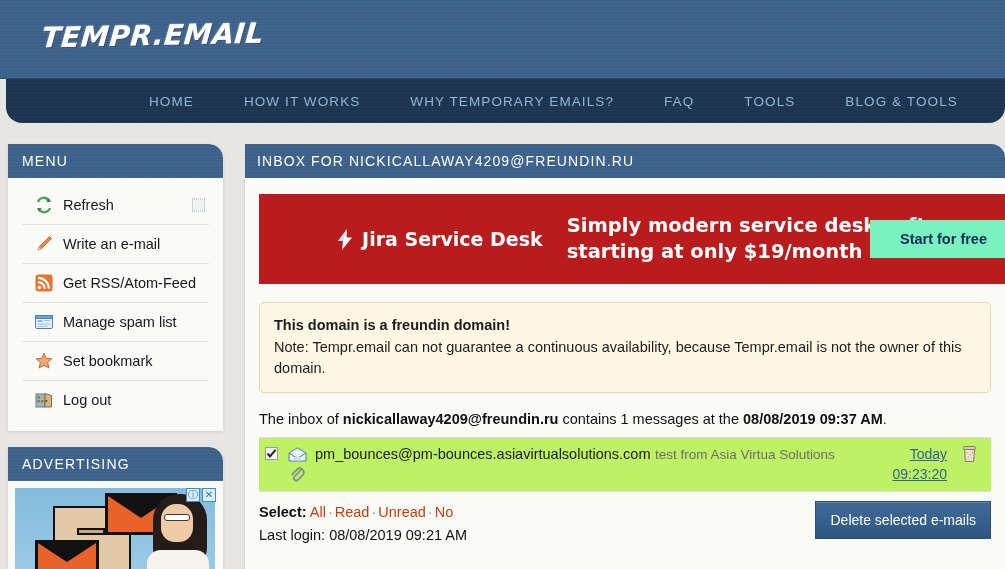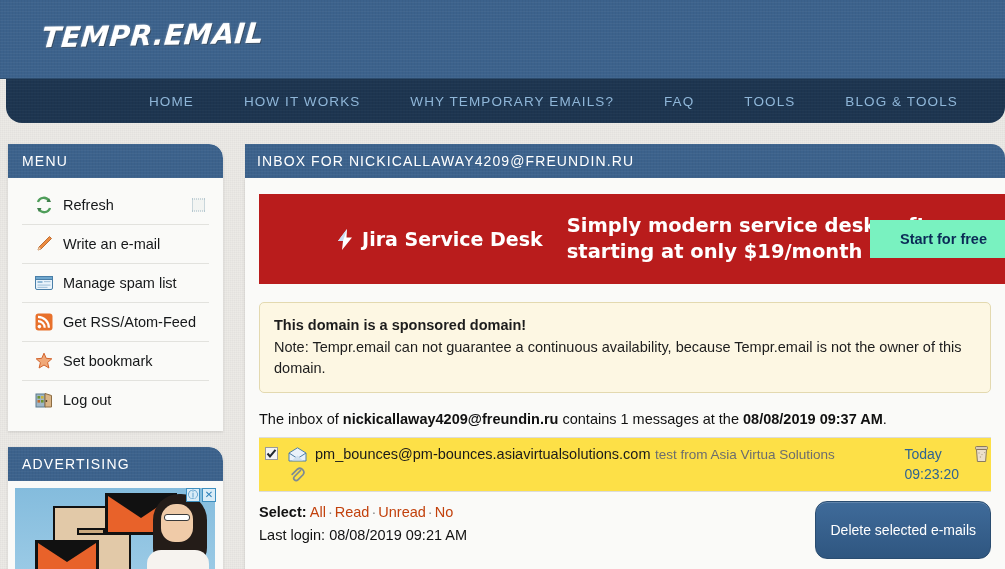--- a/index.html
+++ b/index.html
@@ -195,24 +195,24 @@
     margin-top: 18px;
     font-size: 14.5px;
     color: #111;
   }
   .inbox-summary b { font-weight: bold; }
 
   
   .mail-list { margin-top: 10px; }
   .mail-row {
     display: flex; align-items: flex-start;
-    background: #fde047;
+    background: #bef264;
     border-top: 1px solid #dcdcdc;
     border-bottom: 1px solid #dcdcdc;
-    padding: 6px 0 7px 6px;
+    padding: 6px 12px 7px 6px;
     position: relative;
     cursor: pointer;
   }
   .mail-check {
     width: 13px; height: 13px; margin-top: 3px; margin-right: 8px;
     border: 1px solid #9a9a9a; background: #f4f4f4;
     display: flex; align-items: center; justify-content: center;
     flex: 0 0 13px;
     cursor: pointer;
   }
@@ -225,22 +225,22 @@
   .mail-text { flex: 1 1 auto; min-width: 0; }
   .mail-from {
     font-size: 14.5px; color: #1a1a1a; line-height: 20px;
     white-space: nowrap; overflow: hidden; text-overflow: ellipsis;
   }
   .mail-subject {
     font-size: 13.5px; color: #6d6d6d; line-height: 20px;
     white-space: nowrap; overflow: hidden; text-overflow: ellipsis;
   }
   .mail-date {
-    color: #2f6392; font-size: 14px;
-    margin-right: 12px; flex: 0 0 auto;
+    text-align: right; color: #2f6392; font-size: 14px;
+    margin-right: 12px; flex: 0 0 auto; text-decoration: underline;
   }
   .mail-date .d1 { line-height: 20px; }
   .mail-date .d2 { line-height: 20px; }
   .mail-trash {
     width: 20px; flex: 0 0 20px; margin-top: 1px;
     display: flex; align-items: flex-start; justify-content: center;
     cursor: pointer;
   }
 
   
@@ -250,22 +250,22 @@
   }
   .select-line { font-size: 14.5px; color: #111; line-height: 1.55; }
   .select-line .lbl { font-weight: bold; }
   .sel-link { color: #c2410c; text-decoration: none; cursor: pointer; }
   .sep { color: #888; padding: 0 2px; }
   .last-login { font-size: 14.5px; color: #111; line-height: 1.55; }
   .btn-delete {
     background: linear-gradient(#3f6b9a, #2f5680);
     color: #fff;
     border: 1px solid #2a4d71;
-    border-radius: 12px;
-    padding: 20px 14px;
+    border-radius: 0;
+    padding: 10px 14px;
     font-size: 14px;
     cursor: pointer;
     font-family: "Liberation Sans", sans-serif;
     box-shadow: inset 0 1px 0 rgba(255,255,255,0.18);
     white-space: nowrap;
   }
 
   
   .side-ad-wrap { position: relative; padding: 7px 7px 0 7px; }
   .side-ad {
@@ -369,41 +369,41 @@
             <path d="M14.5 1.5 L16.5 3.5 L6 14 L3 15 L4 12 Z" fill="#ed8b3f" stroke="#b5642a" stroke-width="0.9"></path>
             <path d="M3 15 L4 12 L6 14 Z" fill="#f3d8b8"></path>
           </svg>
         </span>
         <span class="mi-label">Write an e-mail</span>
       </div>
 
       <div class="menu-item">
         <span class="mi-icon">
           <svg width="18" height="18" viewBox="0 0 18 18">
+            <rect x="0.5" y="0.5" width="17" height="17" rx="3" fill="#e8712c"></rect>
+            <circle cx="4.4" cy="13.6" r="1.8" fill="#fff"></circle>
+            <path d="M3 9.2 a5.6 5.6 0 0 1 5.6 5.6 h2.2 A7.8 7.8 0 0 0 3 7 Z" fill="#fff"></path>
+            <path d="M3 5 a9.8 9.8 0 0 1 9.8 9.8 h2.2 A12 12 0 0 0 3 2.8 Z" fill="#fff"></path>
+          </svg>
+        </span>
+        <span class="mi-label">Get RSS/Atom-Feed</span>
+      </div>
+
+      <div class="menu-item">
+        <span class="mi-icon">
+          <svg width="18" height="18" viewBox="0 0 18 18">
             <rect x="0.5" y="2.5" width="17" height="13" rx="1.5" fill="#e9f3fb" stroke="#4a7fa8"></rect>
             <rect x="0.5" y="2.5" width="17" height="3" fill="#6fa7ce" stroke="#4a7fa8"></rect>
             <rect x="2.5" y="7" width="5" height="2" fill="#8fb8d6"></rect>
             <rect x="9" y="7" width="6.5" height="1.2" fill="#a9c6dd"></rect>
             <rect x="2.5" y="10.5" width="13" height="1.2" fill="#a9c6dd"></rect>
             <rect x="2.5" y="12.8" width="10" height="1.2" fill="#a9c6dd"></rect>
           </svg>
         </span>
         <span class="mi-label">Manage spam list</span>
-      </div>
-
-      <div class="menu-item">
-        <span class="mi-icon">
-          <svg width="18" height="18" viewBox="0 0 18 18">
-            <rect x="0.5" y="0.5" width="17" height="17" rx="3" fill="#e8712c"></rect>
-            <circle cx="4.4" cy="13.6" r="1.8" fill="#fff"></circle>
-            <path d="M3 9.2 a5.6 5.6 0 0 1 5.6 5.6 h2.2 A7.8 7.8 0 0 0 3 7 Z" fill="#fff"></path>
-            <path d="M3 5 a9.8 9.8 0 0 1 9.8 9.8 h2.2 A12 12 0 0 0 3 2.8 Z" fill="#fff"></path>
-          </svg>
-        </span>
-        <span class="mi-label">Get RSS/Atom-Feed</span>
       </div>
 
       <div class="menu-item">
         <span class="mi-icon">
           <svg width="18" height="18" viewBox="0 0 18 18">
             <path d="M9 1.2 L11.2 6.3 L16.8 6.8 L12.6 10.5 L13.9 16 L9 13 L4.1 16 L5.4 10.5 L1.2 6.8 L6.8 6.3 Z" fill="#f0a878" stroke="#d2632c" stroke-width="1"></path>
           </svg>
         </span>
         <span class="mi-label">Set bookmark</span>
       </div>
@@ -471,21 +471,21 @@
       <span class="ad-info">
         <svg width="12" height="12" viewBox="0 0 12 12" style="display:block">
           <circle cx="6" cy="6" r="5" fill="none" stroke="#2a7fb8" stroke-width="1"></circle>
           <rect x="5.4" y="4.6" width="1.2" height="4" fill="#2a7fb8"></rect>
           <rect x="5.4" y="2.8" width="1.2" height="1.2" fill="#2a7fb8"></rect>
         </svg>
       </span>
     </div>
 
     <div class="notice">
-      <div class="notice-title">This domain is a sponsored domain!</div>
+      <div class="notice-title">This domain is a freundin domain!</div>
       <div>Note: Tempr.email can not guarantee a continuous availability, because Tempr.email is not the owner of this domain.</div>
     </div>
 
     <div class="inbox-summary">
       <span>The inbox of </span><b>nickicallaway4209@freundin.ru</b><span> contains 1 messages at the </span><b>08/08/2019 09:37 AM</b><span>.</span>
     </div>
 
     <div class="mail-list">
       <div class="mail-row">
         <span class="mail-check">

